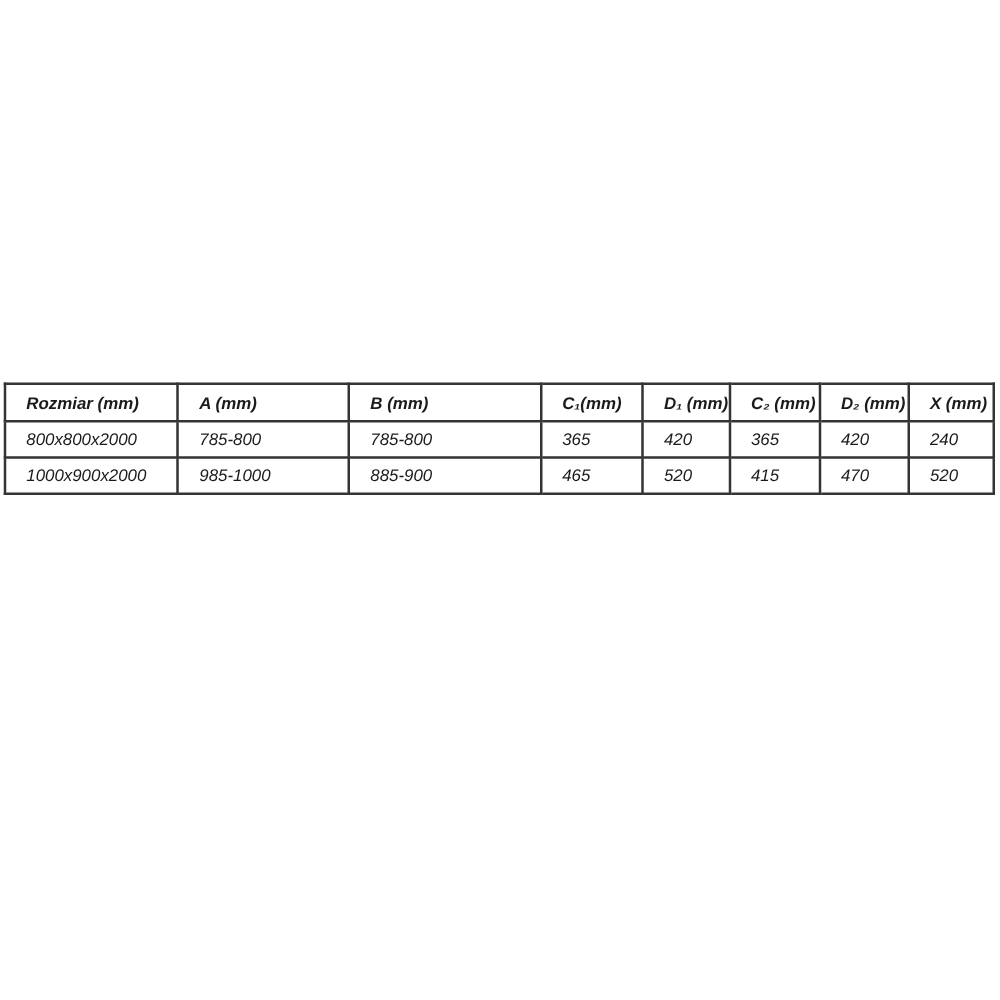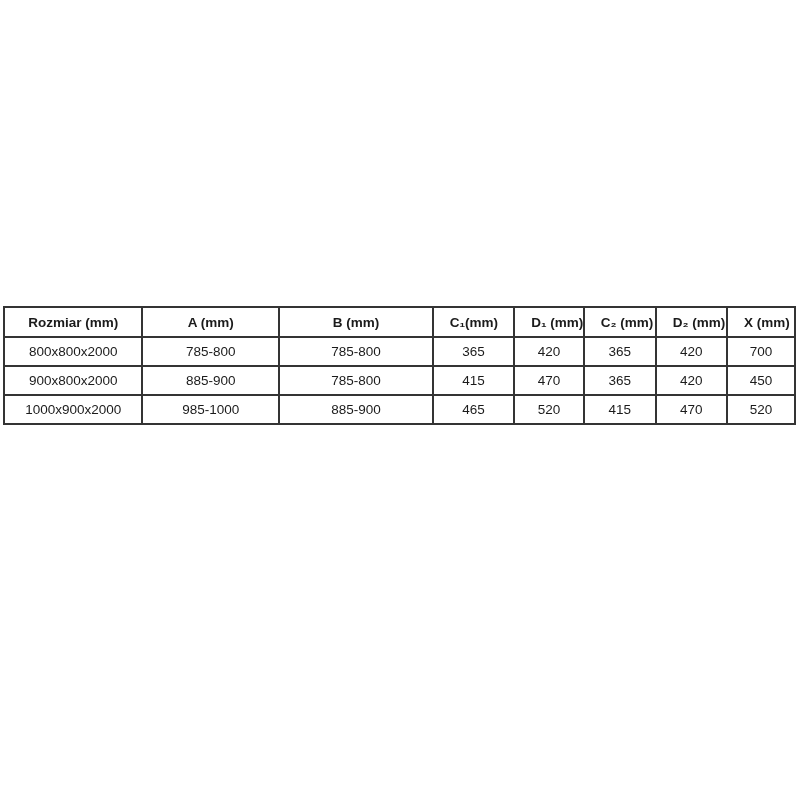--- a/index.html
+++ b/index.html
@@ -22,26 +22,27 @@
     top: 306px;
     left: 3px;
     width: 793px;
     border-collapse: collapse;
     table-layout: fixed;
     font-size: 13.5px;
     color: #1b1b1b;
   }
   table.spec th, table.spec td {
     border: 2px solid #343434;
-    text-align: center;
+    text-align: left;
     vertical-align: middle;
     padding: 0 16px;
     background: #ffffff;
     overflow: hidden;
     white-space: nowrap;
+    font-style: italic;
   }
   table.spec th {
     font-weight: 700;
     height: 28px;
   }
   table.spec td {
     font-weight: 400;
     height: 27px;
   }
   
@@ -83,31 +84,21 @@
     </thead>
     <tbody>
         <tr>
           <td>800x800x2000</td>
           <td>785-800</td>
           <td>785-800</td>
           <td>365</td>
           <td>420</td>
           <td>365</td>
           <td>420</td>
-          <td>700</td>
-        </tr>
-        <tr>
-          <td>900x800x2000</td>
-          <td>885-900</td>
-          <td>785-800</td>
-          <td>415</td>
-          <td>470</td>
-          <td>365</td>
-          <td>420</td>
-          <td>450</td>
+          <td>240</td>
         </tr>
         <tr>
           <td>1000x900x2000</td>
           <td>985-1000</td>
           <td>885-900</td>
           <td>465</td>
           <td>520</td>
           <td>415</td>
           <td>470</td>
           <td>520</td>

